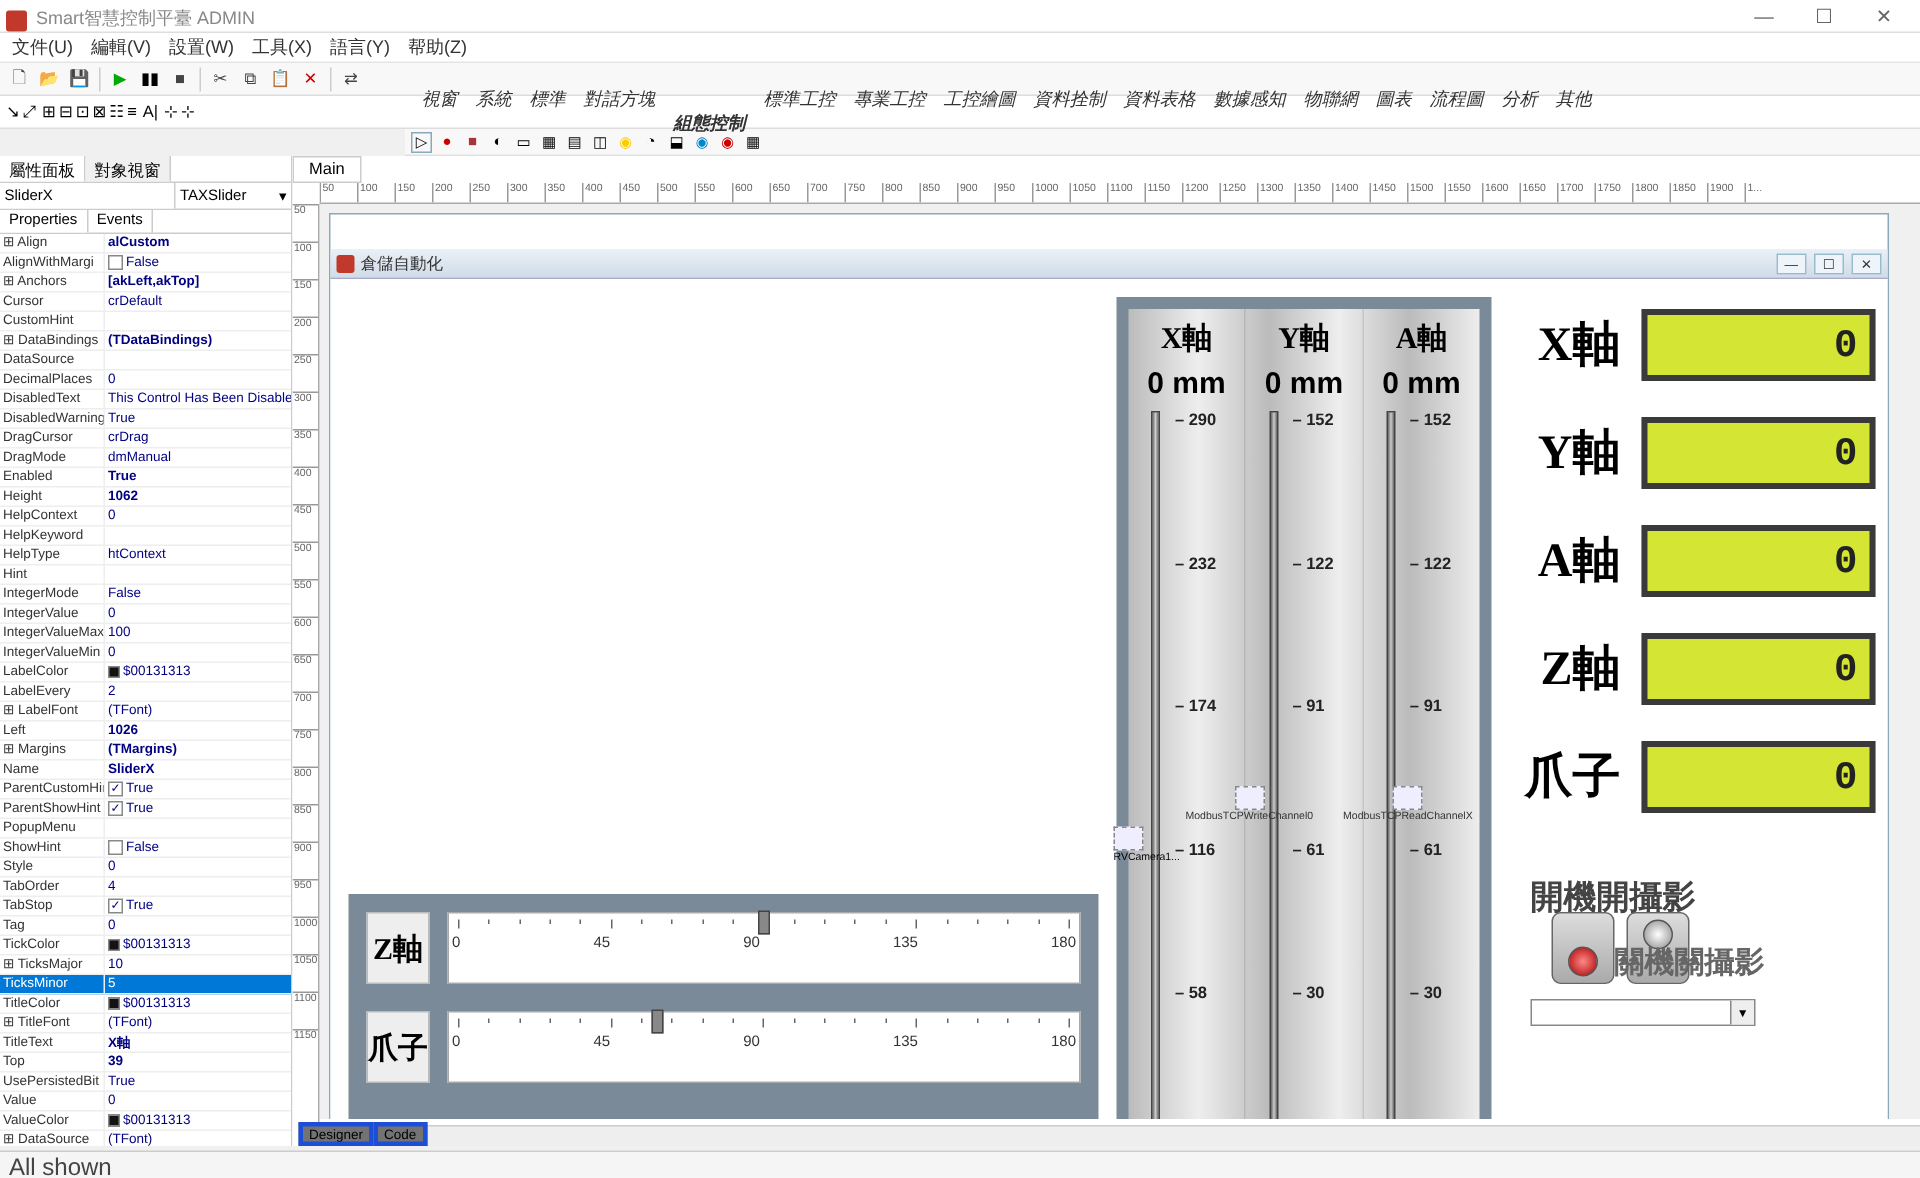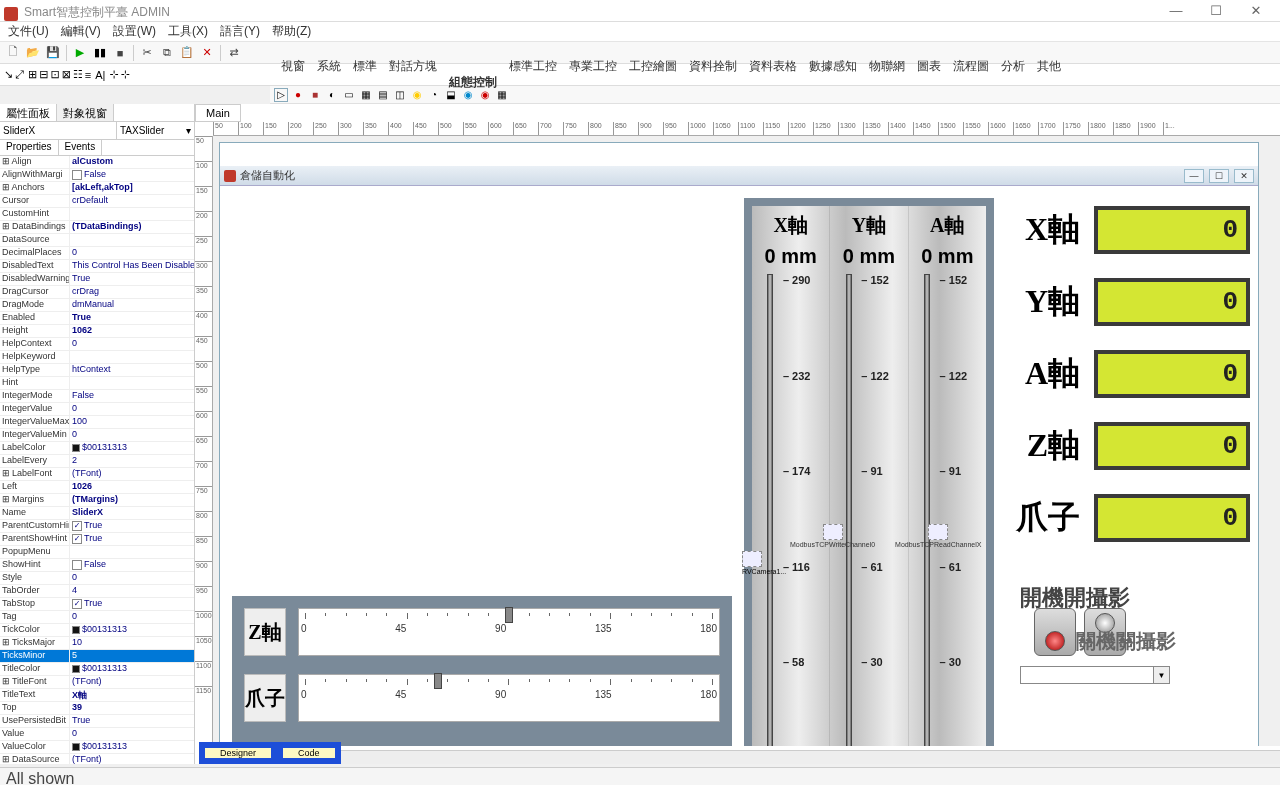--- a/index.html
+++ b/index.html
@@ -15,21 +15,21 @@
 
 .toolbar { height: 22px; background: #f8f8f8; display: flex; align-items: center; gap: 2px; padding: 0 4px; border-bottom: 1px solid #ddd; }
 .toolbar .tbtn { width: 18px; height: 18px; display: flex; align-items: center; justify-content: center; font-size: 11px; color: #444; border: 1px solid transparent; }
 .toolbar .sep { width: 1px; height: 16px; background: #ccc; margin: 0 2px; }
 .tbtn.play { color: #0a0; }
 .tbtn.stop { color: #000; }
 .tbtn.red { color: #c00; }
 
 .secondary-bar { height: 22px; background: #fff; display: flex; align-items: center; border-bottom: 1px solid #ddd; }
 .secondary-bar .left-tools { width: 270px; display: flex; gap: 2px; padding: 0 4px; align-items: center; }
-.secondary-bar .tabstrip { display: flex; gap: 6px; padding: 0 8px; font-size: 12px; color: #333; }
+.secondary-bar .tabstrip { display: flex; gap: 6px; padding: 0 8px; font-size: 12px; color: #333; font-style: italic; }
 .secondary-bar .tabstrip span { padding: 1px 3px; }
 
 .toolstrip2 { height: 18px; background: #f8f8f8; display: flex; align-items: center; gap: 3px; padding: 0 4px; margin-left: 270px; border-bottom: 1px solid #e0e0e0; font-size: 10px; }
 .toolstrip2 span { width: 14px; height: 14px; display: flex; align-items: center; justify-content: center; }
 
 .main-layout { display: flex; height: calc(100% - 125px); }
 .left-panel { width: 195px; background: #fff; border-right: 1px solid #ccc; display: flex; flex-direction: column; font-size: 10px; overflow: hidden; }
 .panel-tabs { display: flex; height: 18px; border-bottom: 1px solid #ccc; }
 .panel-tabs span { padding: 2px 6px; border-right: 1px solid #ccc; background: #f0f0f0; font-size: 11px; }
 .panel-tabs span.active { background: #fff; }
@@ -107,21 +107,21 @@
 .modbus-icons { position: absolute; top: 338px; left: 570px; display: flex; gap: 20px; font-size: 7px; color: #333; }
 .modbus-icons div { text-align: center; }
 .modbus-icons .mi { width: 20px; height: 16px; border: 1px dashed #888; margin: 0 auto 1px; background: #eef; }
 
 .rvcam { position: absolute; top: 365px; left: 522px; font-size: 7px; }
 .rvcam .mi { width: 20px; height: 16px; border: 1px dashed #888; background: #eef; margin-bottom: 1px; }
 
 .statusbar { position: absolute; bottom: 0; left: 0; right: 0; height: 18px; background: #f5f5f5; border-top: 1px solid #ccc; font-size: 16px; padding: 2px 6px; color: #444; }
 
 .bottom-tabs { position: absolute; bottom: 0; left: 0; display: flex; font-size: 9px; }
-.bottom-tabs span { border: 6px solid #1d4ed8; padding: 0 15px; background: #fef9c3; }
+.bottom-tabs span { border: 3px solid #1d4ed8; padding: 0 4px; background: #737373; }
 
 .hscroll { position: absolute; bottom: 0; left: 18px; right: 0; height: 14px; background: #eee; border-top: 1px solid #ccc; }
 </style>
 </head>
 <body>
 
 <div class="titlebar">
   <div class="app-icon"></div>
   <div class="title">Smart智慧控制平臺 ADMIN</div>
   <div class="winbtns">

